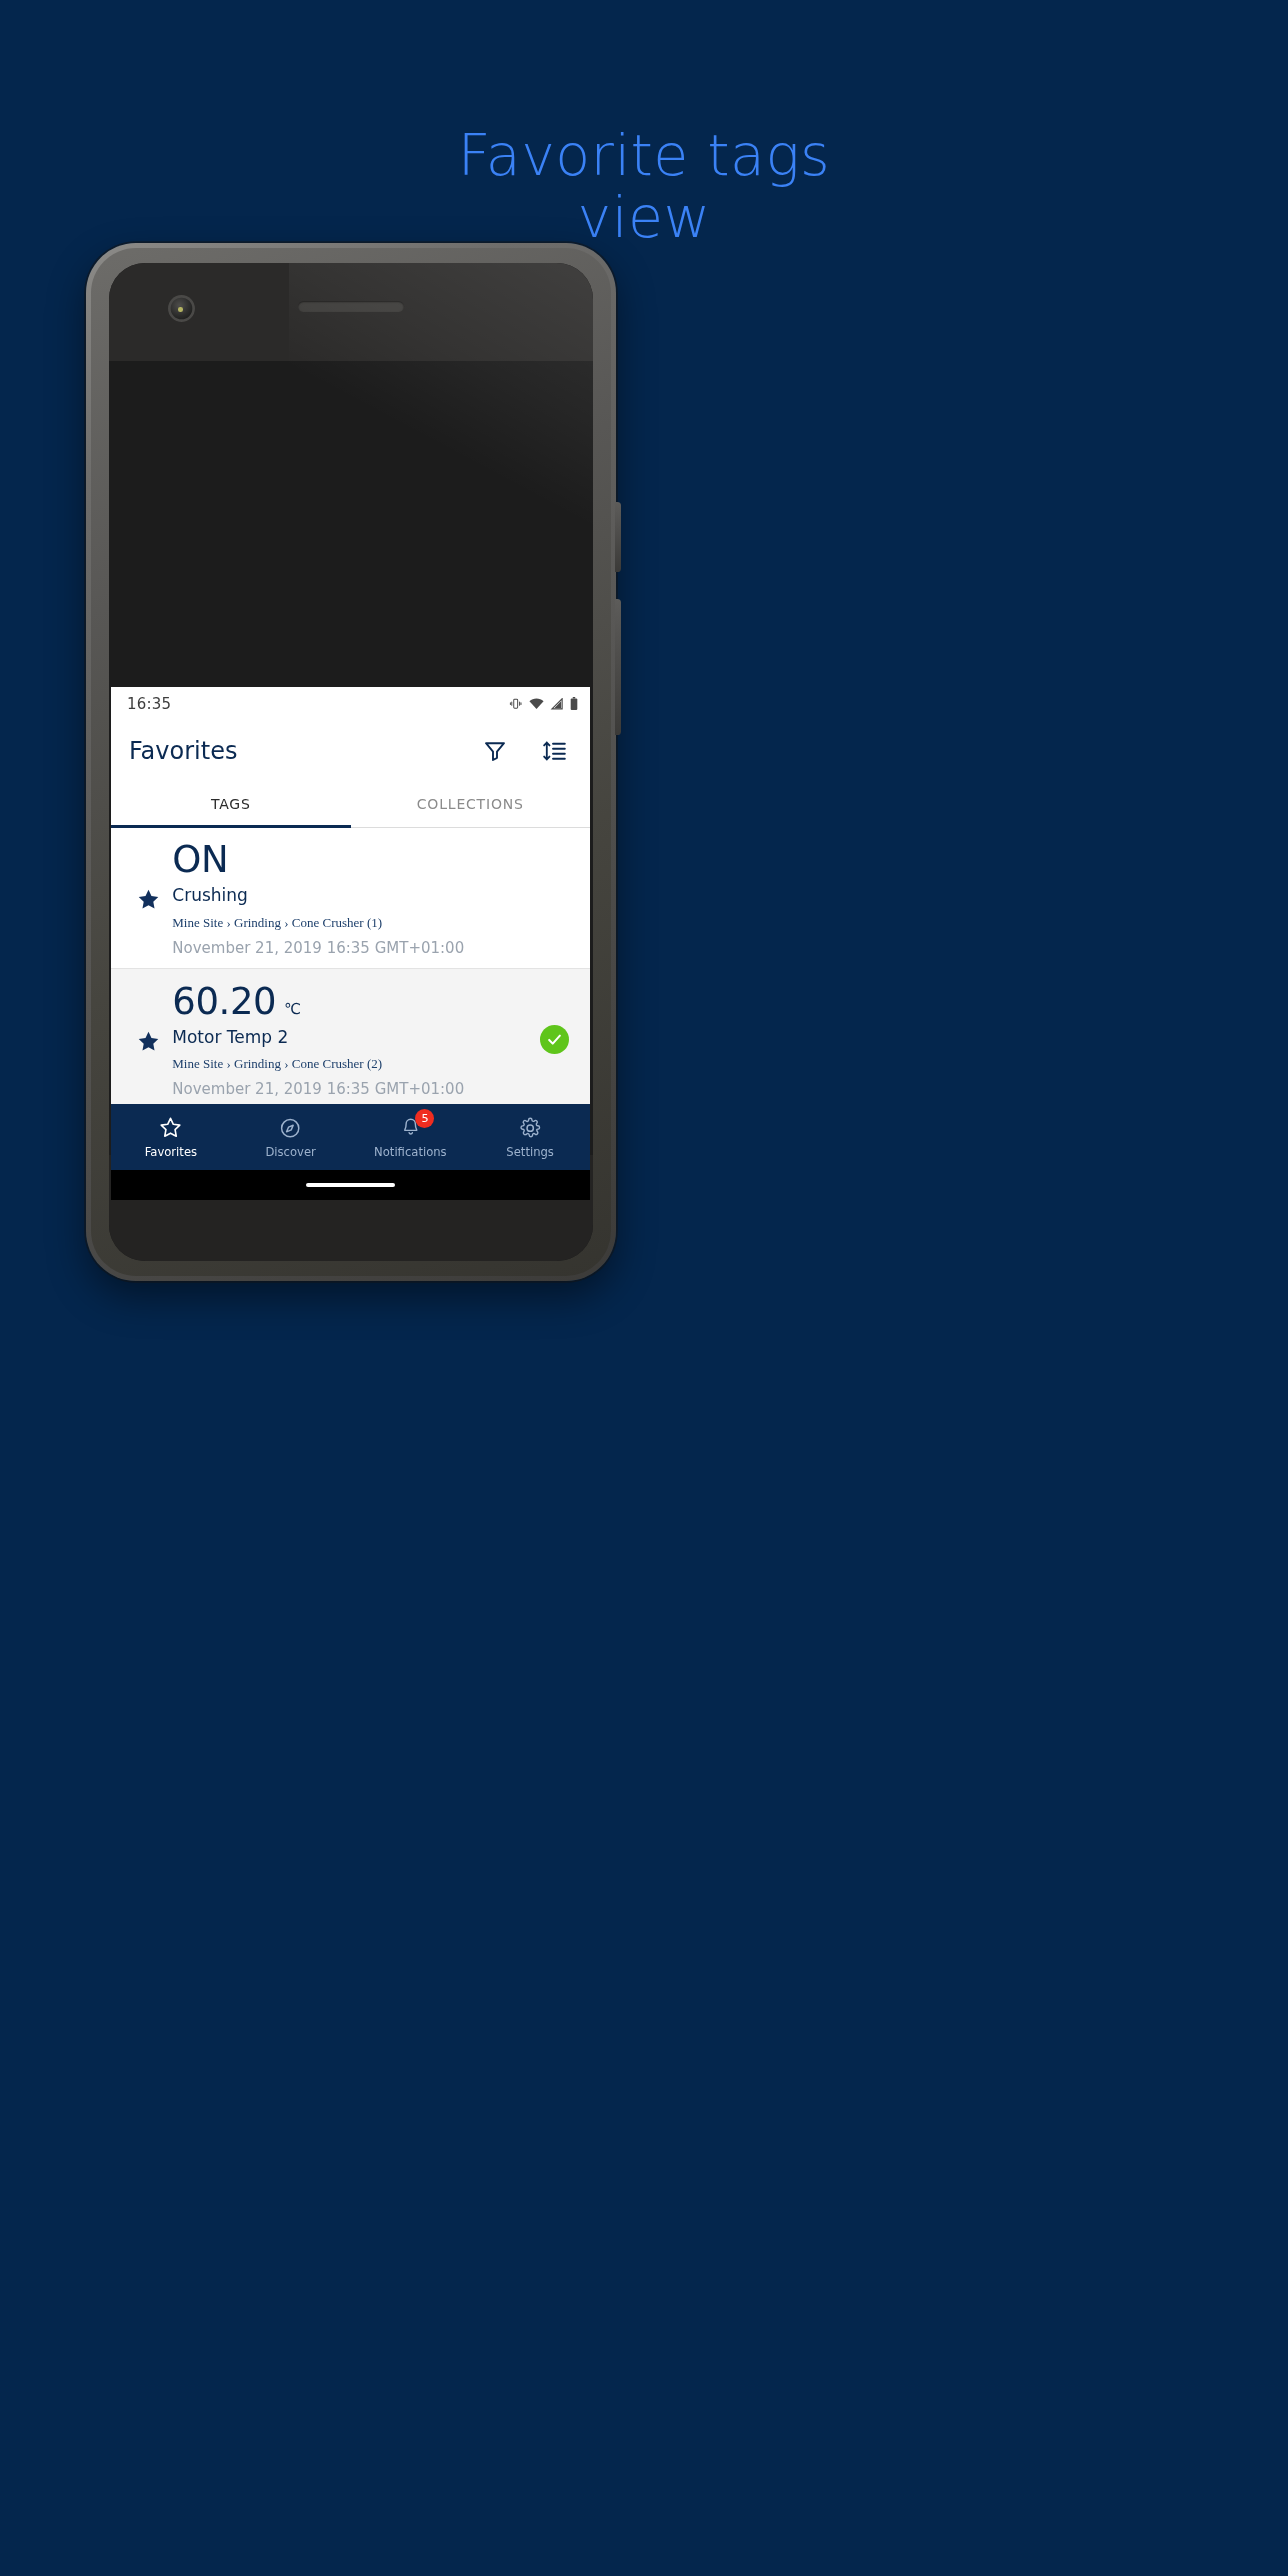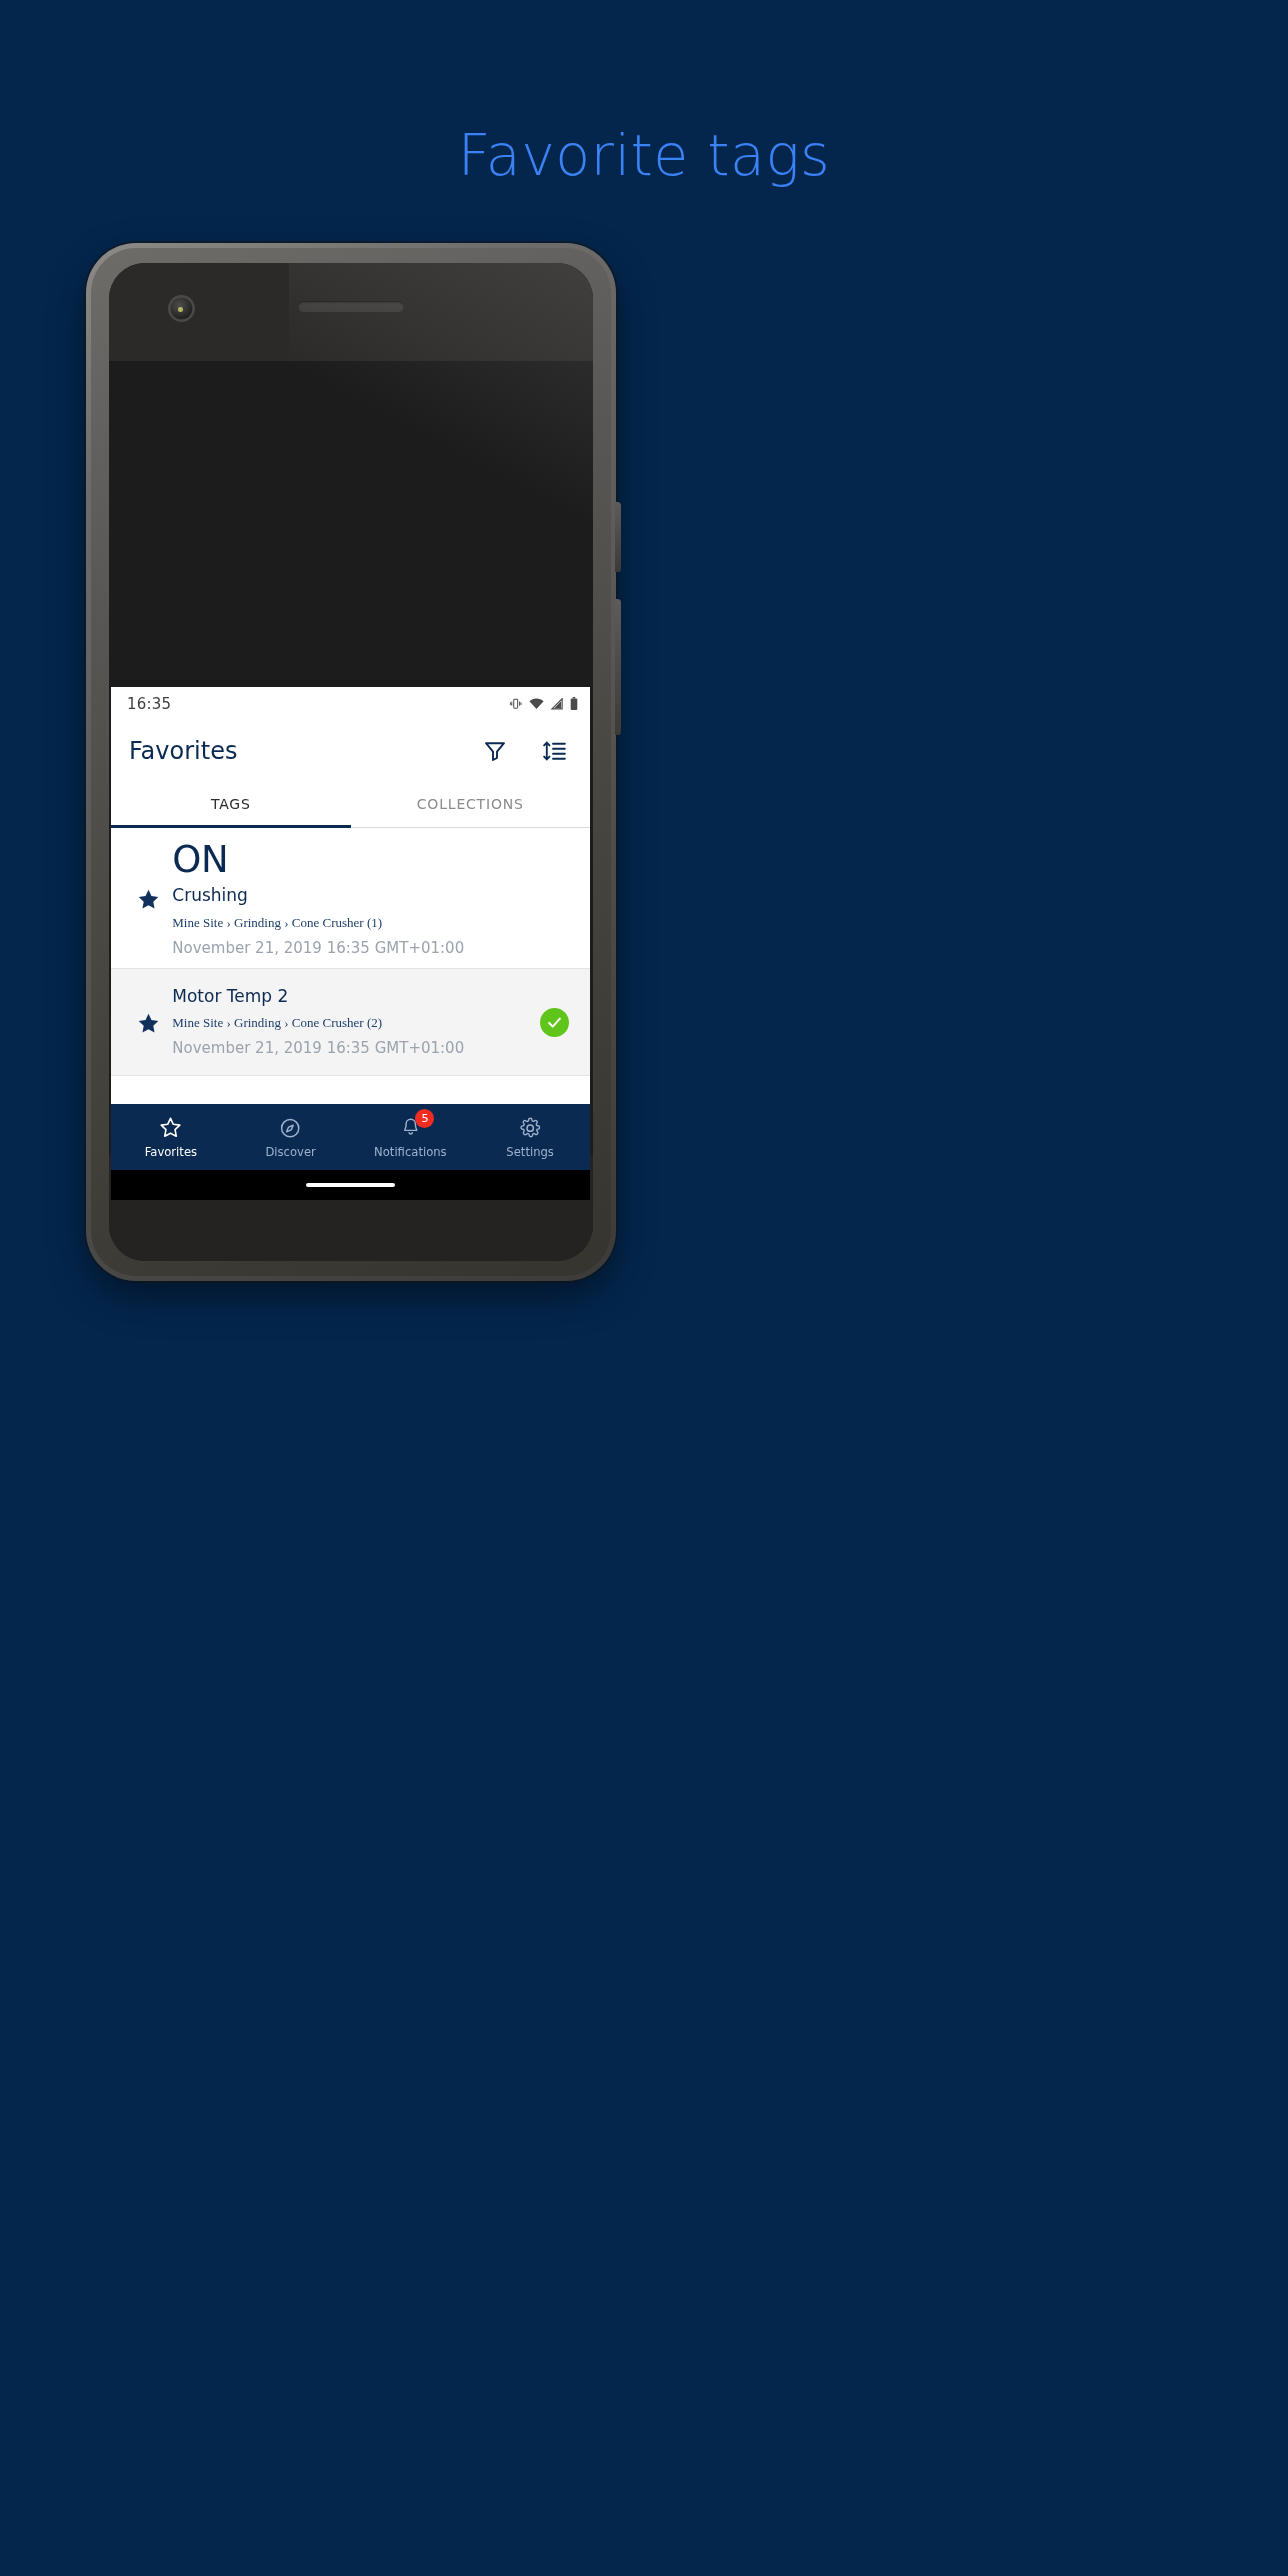--- a/index.html
+++ b/index.html
@@ -372,20 +372,21 @@
     width: 89px; height: 4.5px;
     border-radius: 2.7px;
     background: #fff;
   }
 </style>
 </head>
 <body>
 
 <div class="headline">
   <span class="l1">Favorite tags</span>
+  <span class="l2">view</span>
 </div>
 
 <div class="phone">
   <div class="phone-inner">
     <div class="phone-face">
       <div class="bezel-top">
         <div class="front-camera"></div>
         <div class="earpiece"></div>
       </div>
       <div class="bezel-bottom">
@@ -475,20 +476,24 @@
       <div class="status-cell"></div>
     </div>
 
     <div class="row shade">
       <div class="star-cell">
         <svg width="23" height="23" viewBox="0 0 24 24">
           <path d="M12 1.8l3.1 6.6 7.1.95-5.2 5 1.3 7.1L12 18.1l-6.3 3.35 1.3-7.1-5.2-5 7.1-.95L12 1.8z" fill="#12305c"></path>
         </svg>
       </div>
       <div class="row-body">
+        <div class="value-line">
+          <span class="value">60.20</span>
+          <span class="unit">℃</span>
+        </div>
         <div class="tag-name">Motor Temp 2</div>
         <div class="breadcrumb">Mine Site › Grinding › Cone Crusher (2)</div>
         <div class="timestamp">November 21, 2019 16:35 GMT+01:00</div>
       </div>
       <div class="status-cell">
         <span class="badge-ok">
           <svg width="17" height="17" viewBox="0 0 24 24">
             <path d="M4.5 12.6l5 5.2L19.6 6.6" fill="none" stroke="#fff" stroke-width="2.9" stroke-linecap="round" stroke-linejoin="round"></path>
           </svg>
         </span>

